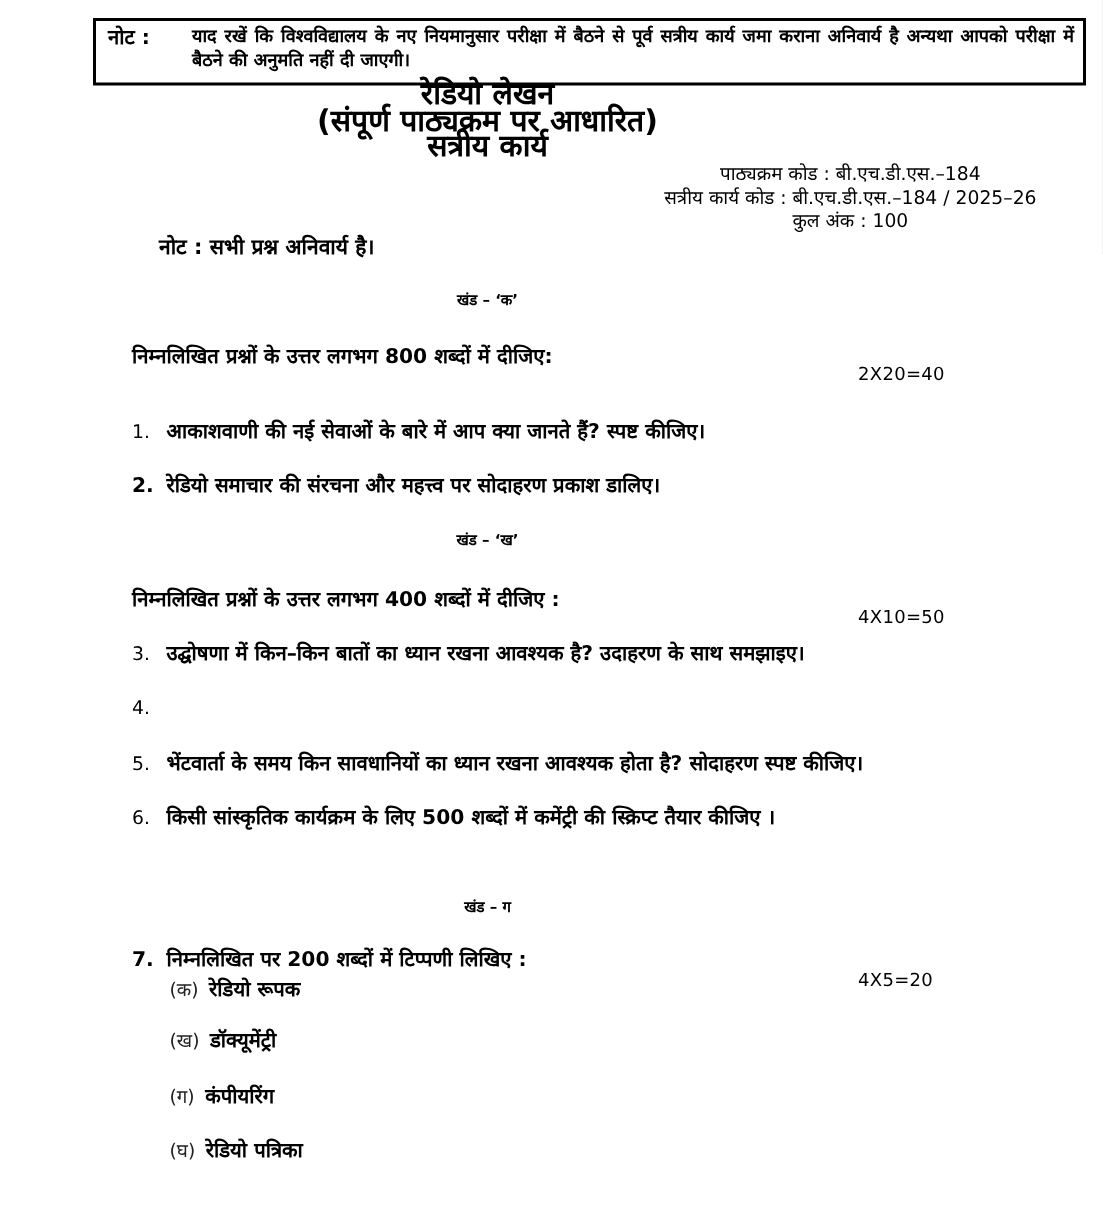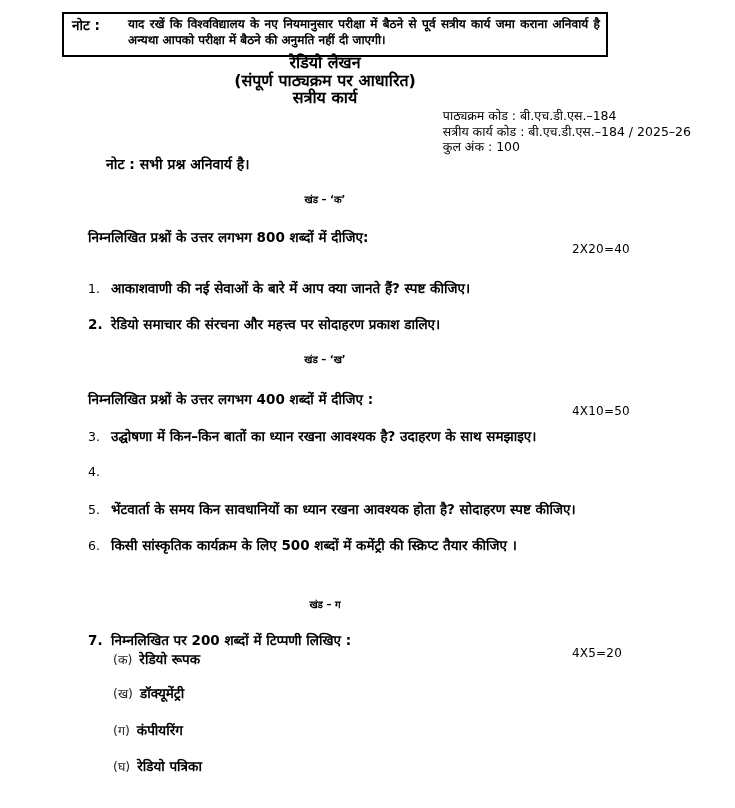--- a/index.html
+++ b/index.html
@@ -4,36 +4,36 @@
 <style>
   html,body { margin:0; padding:0; background:#e8e8e8; }
   .page {
     position:relative; width:735px; height:808px; margin:0 auto;
     background:#ffffff; color:#000;
     font-family:"DejaVu Sans","Liberation Sans",sans-serif;
     overflow:hidden;
   }
   
   .note-box {
-    position:absolute; left:62px; top:12px; width:546px; min-height:45px;
+    position:absolute; left:62px; top:12px; width:662px; min-height:45px;
     border:2px solid #000; box-sizing:border-box;
     display:flex; align-items:flex-start; padding:3px 6px 3px 8px;
   }
   .note-box-label { flex:0 0 56px; font-weight:bold; font-size:13.5px; line-height:1.3; }
   .note-box-text  { margin-left:0; font-weight:bold; font-size:12px; line-height:1.32; text-align:justify; }
 
   
   .title-block {
     position:absolute; left:65px; top:54px; width:520px;
-    text-align:center; font-weight:bold; font-size:16px; line-height:17.5px;
+    text-align:center; font-weight:bold; font-size:20px; line-height:17.5px;
   }
 
   
   .course-info {
-    position:absolute; right:44px; top:108px; text-align:left;
+    position:absolute; right:44px; top:108px; text-align:center;
     font-size:12.5px; line-height:15.5px; font-weight:normal;
   }
 
   .mandatory { position:absolute; left:106px; top:154px; font-weight:bold; font-size:14px; }
 
   .section-heading {
     position:absolute; left:65px; width:520px; text-align:center;
     font-weight:bold; font-size:10px;
   }
   .h-k  { top:192px; }

